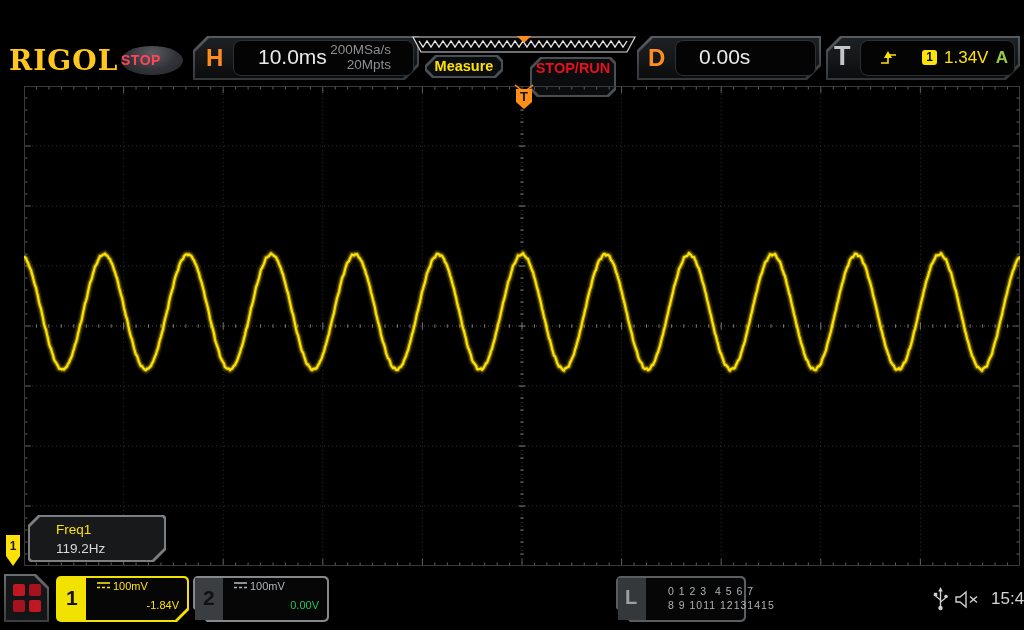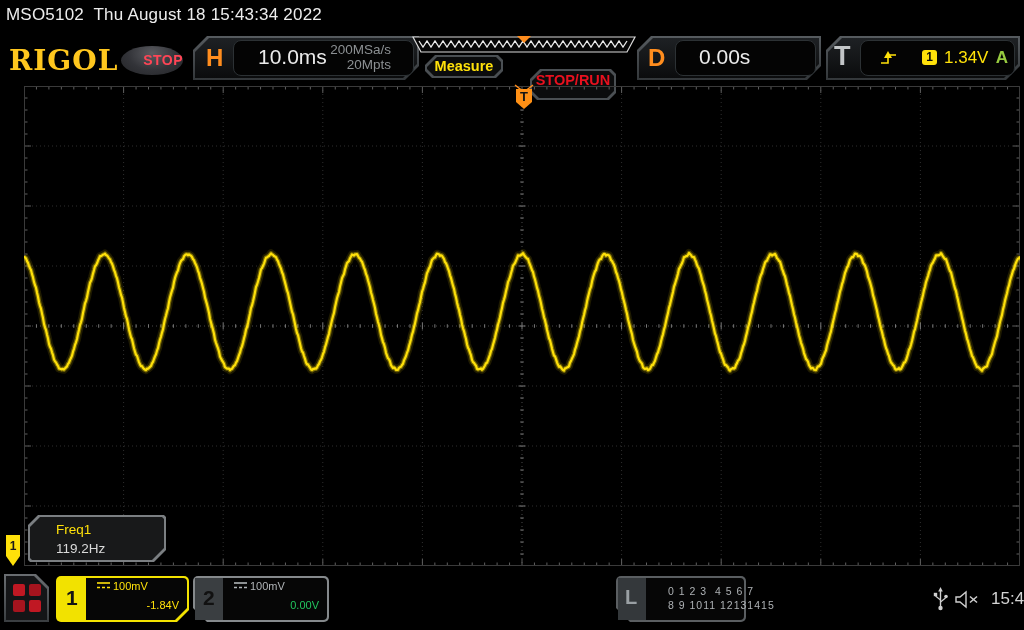--- a/index.html
+++ b/index.html
@@ -8,21 +8,21 @@
   #stage{position:relative;width:1024px;height:630px;background:#000;}
 
   
   #title-bar{left:6px;top:5px;color:#ededed;font-size:17px;letter-spacing:.2px;}
 
   
   #logo{left:9px;top:44px;font-family:"DejaVu Serif","Liberation Serif",serif;
     font-weight:bold;font-size:28px;color:#ffc71e;letter-spacing:1px;}
   #stop-ellipse{left:121px;top:46px;width:62px;height:29px;border-radius:50%;
     background:radial-gradient(ellipse at 50% 25%,#5a5b60 0%,#323338 55%,#232427 100%);
-    text-align:right;line-height:29px;color:#ff4556;font-weight:bold;font-size:14px;letter-spacing:.5px;}
+    text-align:left;line-height:29px;color:#ff4556;font-weight:bold;font-size:14px;letter-spacing:.5px;}
 
   .panel .pbg{position:absolute;inset:0;}
   .panel .pin{position:absolute;inset:2px;}
   .cp-tlbr{clip-path:polygon(14px 0,100% 0,100% calc(100% - 14px),calc(100% - 14px) 100%,0 100%,0 14px);}
   .cp-bl{clip-path:polygon(0 0,100% 0,100% 100%,14px 100%,0 calc(100% - 14px));}
   .cp-br{clip-path:polygon(0 0,100% 0,100% calc(100% - 12px),calc(100% - 12px) 100%,0 100%);}
   .cp-tr{clip-path:polygon(0 0,calc(100% - 13px) 0,100% 13px,100% 100%,0 100%);}
   .cp-btn{clip-path:polygon(10px 0,calc(100% - 5px) 0,100% 5px,100% calc(100% - 7px),calc(100% - 7px) 100%,7px 100%,0 calc(100% - 7px),0 10px);}
   .hdr-border{background:linear-gradient(180deg,#565b5f,#33373a);}
   .hdr-fill{background:linear-gradient(180deg,#1e2124,#0b0c0d);}
@@ -44,24 +44,20 @@
   #freq-box .pbg{background:#7b7f82;clip-path:polygon(10px 0,calc(100% - 2px) 0,100% 2px,100% calc(100% - 12px),calc(100% - 12px) 100%,2px 100%,0 calc(100% - 2px),0 10px);}
   #freq-box .pin{background:rgba(16,17,18,.93);clip-path:polygon(10px 0,calc(100% - 2px) 0,100% 2px,100% calc(100% - 12px),calc(100% - 12px) 100%,2px 100%,0 calc(100% - 2px),0 10px);}
   #freq-label{position:absolute;left:28px;top:7px;color:#ffe10a;font-size:13.5px;}
   #freq-value{position:absolute;left:28px;top:26px;color:#d9d9d9;font-size:13.5px;}
 </style>
 </head>
 <body>
 
 <div id="stage">
 
-  <div id="title-bar" class="abs">
-    <span>MSO5102</span>&nbsp;
-    <span>Thu August 18 15:43:34 2022</span>
-  </div>
 
   <div id="logo" class="abs">RIGOL</div>
   <div id="stop-ellipse" class="abs">STOP</div>
 
   <div class="abs panel" style="left:193px;top:36px;width:226px;height:44px;">
     <div class="pbg hdr-border cp-tlbr"></div>
     <div class="pin hdr-fill cp-tlbr"></div>
     <div class="abs big-letter" style="left:13px;top:8px;">H</div>
     <div class="inner-box" style="left:40px;top:4px;right:5px;bottom:4px;"></div>
     <div class="abs val-text" style="left:65px;top:9px;">10.0ms</div>
@@ -75,21 +71,21 @@
     <polygon points="2,4 224,4 216,19 10,19" fill="#060606" stroke="#d8d8d8" stroke-width="1.2"></polygon>
     <polyline id="strip-zigzag" fill="none" stroke="#e9e9e9" stroke-width="1.3" points="8.0,8 12.0,14 16.0,8 20.0,14 24.0,8 28.0,14 32.0,8 36.0,14 40.0,8 44.0,14 48.0,8 52.0,14 56.0,8 60.0,14 64.0,8 68.0,14 72.0,8 76.0,14 80.0,8 84.0,14 88.0,8 92.0,14 96.0,8 100.0,14 104.0,8 108.0,14 112.0,8 116.0,14 120.0,8 124.0,14 128.0,8 132.0,14 136.0,8 140.0,14 144.0,8 148.0,14 152.0,8 156.0,14 160.0,8 164.0,14 168.0,8 172.0,14 176.0,8 180.0,14 184.0,8 188.0,14 192.0,8 196.0,14 200.0,8 204.0,14 208.0,8 212.0,14 216.0,8"></polyline>
     <polygon points="106,3 120,3 113,10" fill="#ff8d1e"></polygon>
   </svg>
 
   <div class="abs panel" style="left:425px;top:55px;width:78px;height:23px;">
     <div class="pbg cp-btn" style="background:#4a4f53;"></div>
     <div class="pin cp-btn" style="background:#0b0c0d;"></div>
     <div class="abs hbtn" style="inset:0;color:#ffe10a;">Measure</div>
   </div>
-  <div class="abs panel" style="left:530px;top:69px;width:86px;height:31px;">
+  <div class="abs panel" style="left:530px;top:57px;width:86px;height:40px;">
     <div class="pbg cp-btn" style="background:#4a4f53;"></div>
     <div class="pin cp-btn" style="background:#0b0c0d;"></div>
     <div class="abs hbtn" style="inset:0;color:#e8101e;">STOP/RUN</div>
   </div>
 
   <div class="abs panel" style="left:637px;top:36px;width:184px;height:44px;">
     <div class="pbg hdr-border cp-tlbr"></div>
     <div class="pin hdr-fill cp-tlbr"></div>
     <div class="abs big-letter" style="left:11px;top:8px;">D</div>
     <div class="inner-box" style="left:38px;top:4px;right:5px;bottom:4px;"></div>

